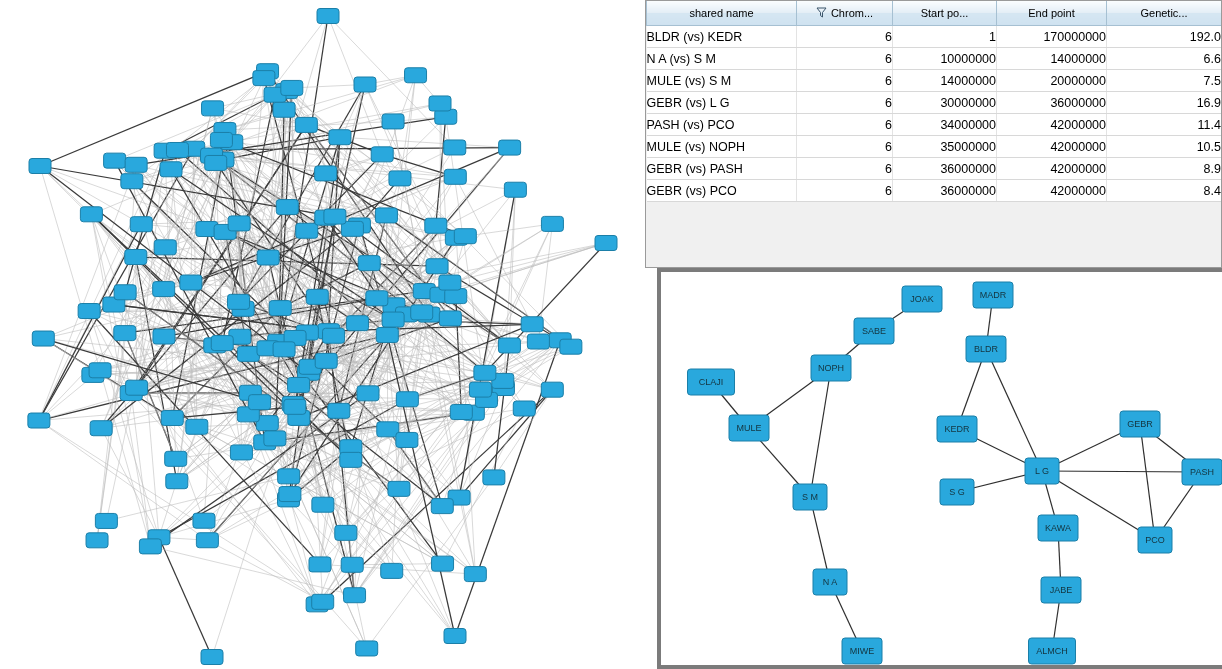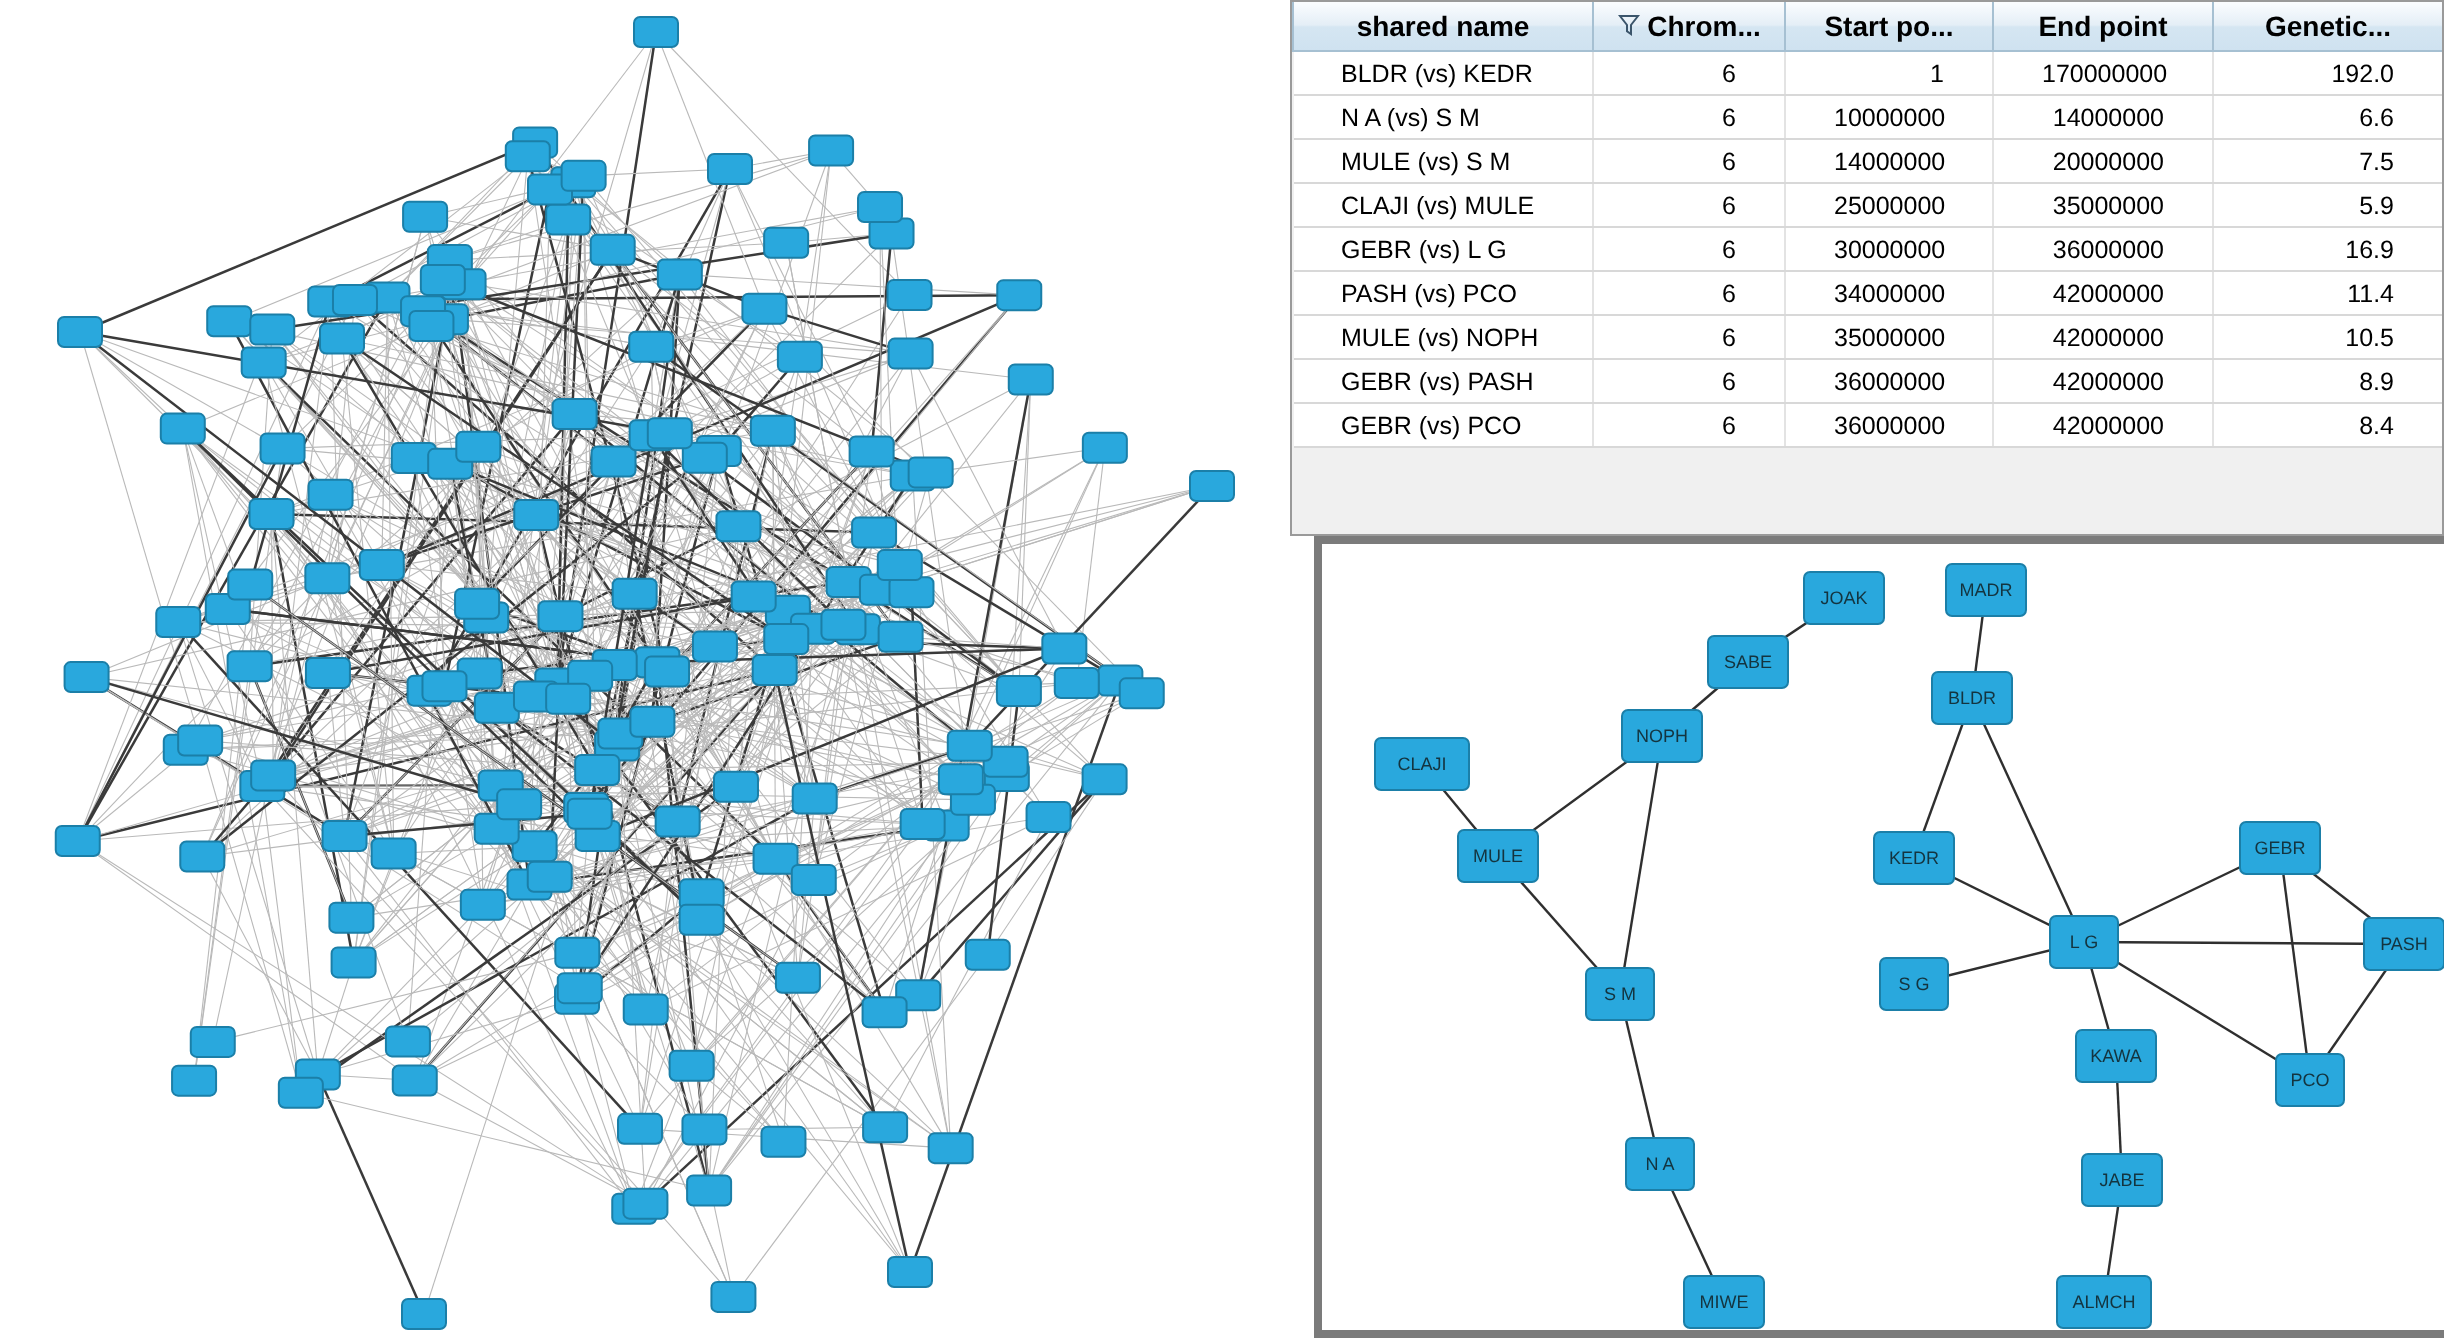--- a/index.html
+++ b/index.html
@@ -51,31 +51,31 @@
     width: 100%;
     font-size: 12.5px;
     color: #000;
     table-layout: fixed;
   }
   table.grid th {
     background: linear-gradient(to bottom, #fbfdff 0%, #e4eef6 48%, #d5e6f2 52%, #cfe2f0 100%);
     border: 1px solid #a6c0d2;
     border-top: none;
     height: 24px;
-    font-weight: bold;
-    font-size: 14px;
+    font-weight: normal;
+    font-size: 11px;
     padding: 0 6px;
     white-space: nowrap;
     overflow: hidden;
   }
   table.grid td {
     border-bottom: 1px solid #d8d8d8;
     border-right: 1px solid #e3e3e3;
     height: 21px;
-    padding: 0 24px;
+    padding: 0 0;
     background: #ffffff;
     white-space: nowrap;
     overflow: hidden;
   }
   table.grid td.c-name { text-align: left; }
   table.grid td.c-num  { text-align: right; }
   .filter-icon {
     display: inline-block;
     margin-right: 4px;
     vertical-align: -1px;
@@ -1382,27 +1382,20 @@
             <td class="c-num">6.6</td>
           </tr>
           <tr>
             <td class="c-name">MULE (vs) S M</td>
             <td class="c-num">6</td>
             <td class="c-num">14000000</td>
             <td class="c-num">20000000</td>
             <td class="c-num">7.5</td>
           </tr>
           <tr>
-            <td class="c-name">CLAJI (vs) MULE</td>
-            <td class="c-num">6</td>
-            <td class="c-num">25000000</td>
-            <td class="c-num">35000000</td>
-            <td class="c-num">5.9</td>
-          </tr>
-          <tr>
             <td class="c-name">GEBR (vs) L G</td>
             <td class="c-num">6</td>
             <td class="c-num">30000000</td>
             <td class="c-num">36000000</td>
             <td class="c-num">16.9</td>
           </tr>
           <tr>
             <td class="c-name">PASH (vs) PCO</td>
             <td class="c-num">6</td>
             <td class="c-num">34000000</td>

